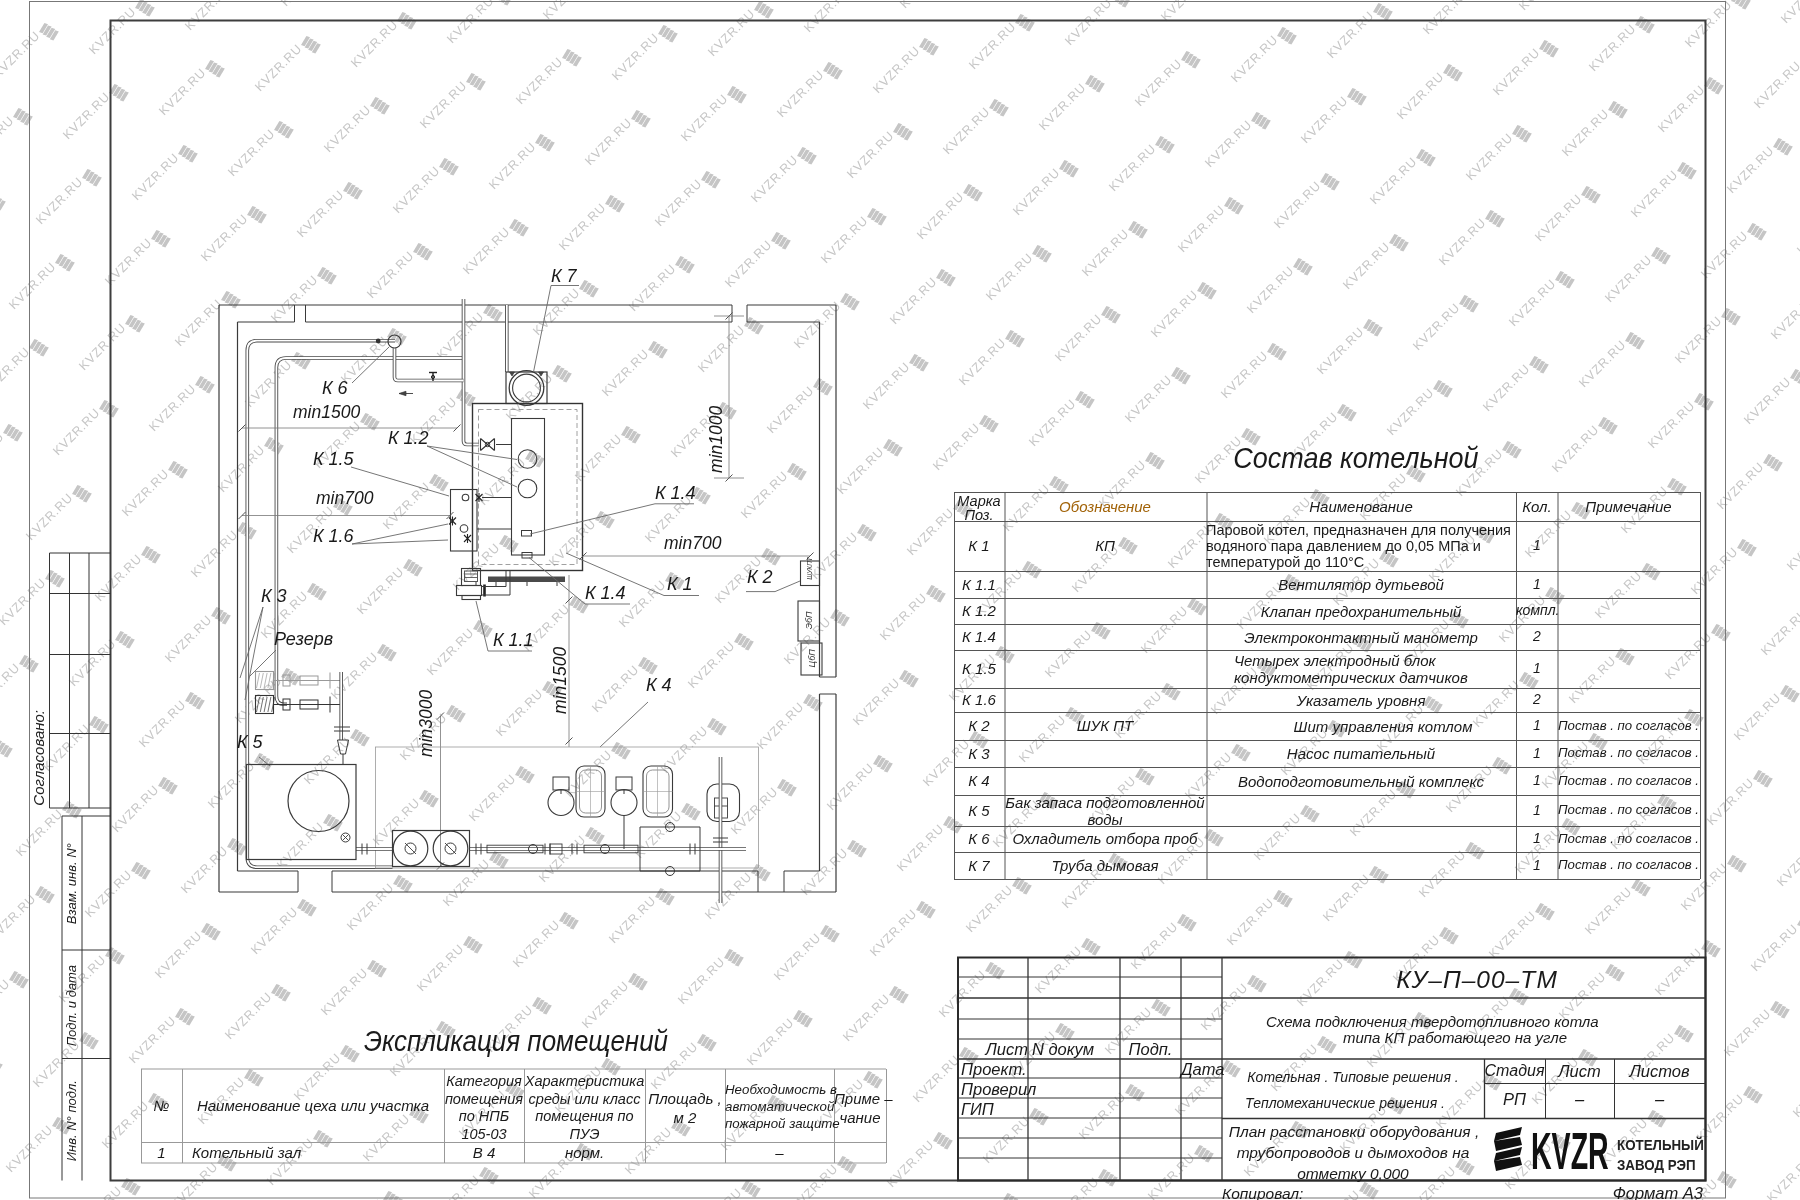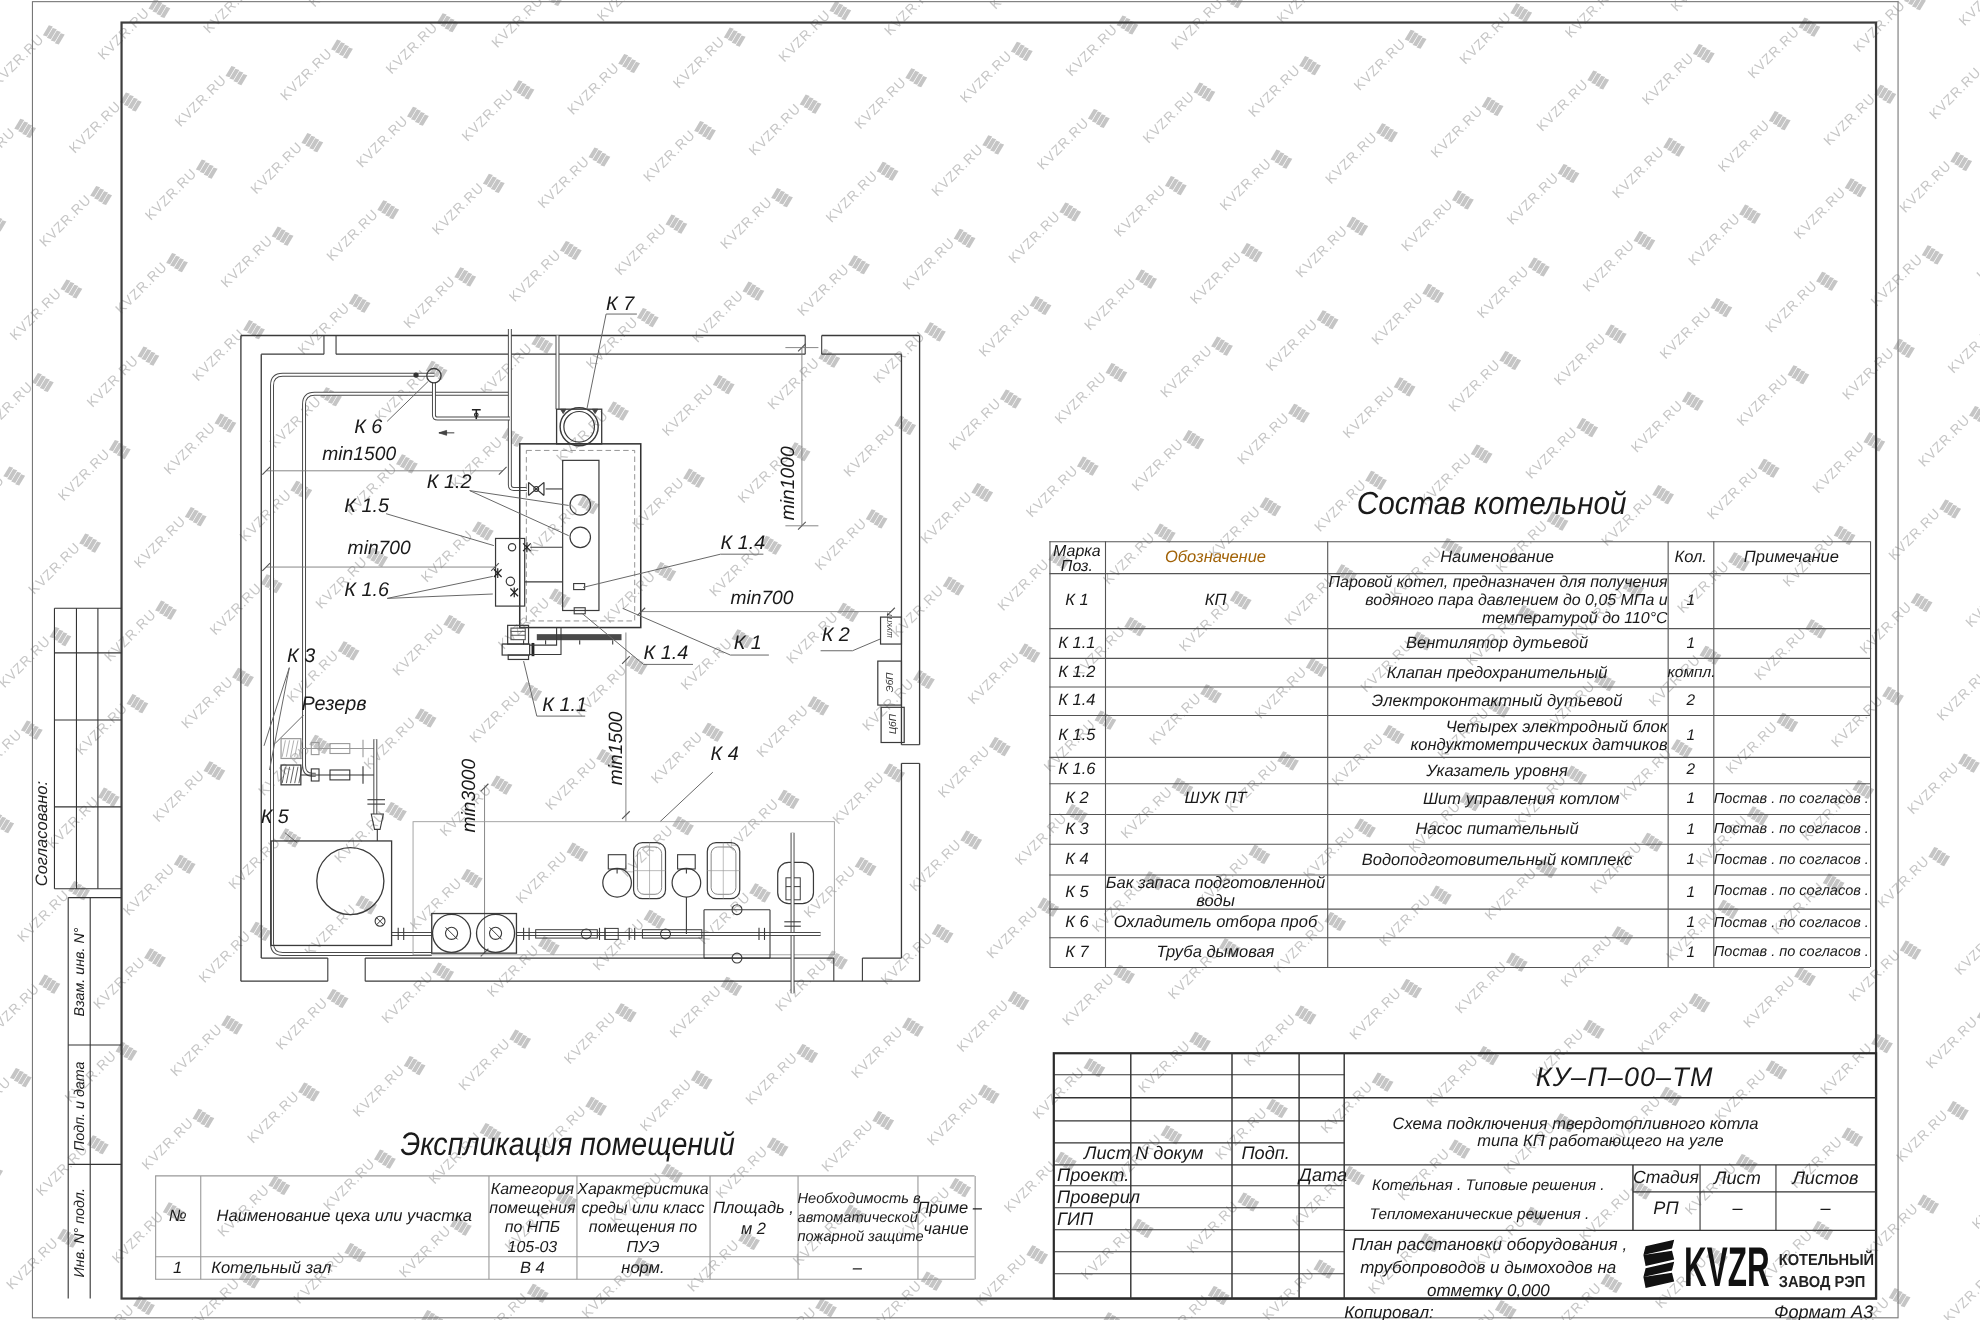--- a/index.html
+++ b/index.html
@@ -647,33 +647,33 @@
 <div class="t" style="position:absolute;left:524px;top:1144px;font-size:15px;color:#1a1a1a;font-style:italic;width:121px;text-align:center;white-space:nowrap;">норм.</div>
 <div class="t" style="position:absolute;left:725px;top:1144px;font-size:15px;color:#1a1a1a;font-style:italic;width:109px;text-align:center;white-space:nowrap;">–</div>
 <div class="t" style="position:absolute;left:1126px;top:441px;font-size:29px;color:#1a1a1a;font-style:italic;width:460px;text-align:center;white-space:nowrap;transform:scale(0.93,1);">Состав котельной</div>
 <div class="t" style="position:absolute;left:954px;top:494px;font-size:14.5px;color:#1a1a1a;font-style:italic;width:50px;text-align:center;line-height:14px;white-space:nowrap;">Марка<br>Поз.</div>
 <div class="t" style="position:absolute;left:1004px;top:498px;font-size:15px;color:#a16207;font-style:italic;width:202px;text-align:center;white-space:nowrap;">Обозначение</div>
 <div class="t" style="position:absolute;left:1206px;top:498px;font-size:15px;color:#1a1a1a;font-style:italic;width:310px;text-align:center;white-space:nowrap;">Наименование</div>
 <div class="t" style="position:absolute;left:1516px;top:498px;font-size:15px;color:#1a1a1a;font-style:italic;width:42px;text-align:center;white-space:nowrap;">Кол.</div>
 <div class="t" style="position:absolute;left:1557px;top:498px;font-size:15px;color:#1a1a1a;font-style:italic;width:143px;text-align:center;white-space:nowrap;">Примечание</div>
 <div class="t" style="position:absolute;left:954px;top:537.0px;font-size:15px;color:#1a1a1a;font-style:italic;width:50px;text-align:center;white-space:nowrap;">К 1</div>
 <div class="t" style="position:absolute;left:1004px;top:537.0px;font-size:15px;color:#1a1a1a;font-style:italic;width:202px;text-align:center;line-height:17px;white-space:nowrap;">КП</div>
-<div class="t" style="position:absolute;left:1206px;top:522.0px;font-size:14.5px;color:#1a1a1a;font-style:italic;width:310px;text-align:right;line-height:16px;white-space:nowrap;">Паровой котел, предназначен для получения<br>водяного пара давлением до 0,05 МПа и<br>температурой до 110°С</div>
+<div class="t" style="position:absolute;left:1206px;top:522.0px;font-size:14.5px;color:#1a1a1a;width:310px;text-align:left;line-height:16px;white-space:nowrap;">Паровой котел, предназначен для получения<br>водяного пара давлением до 0,05 МПа и<br>температурой до 110°С</div>
 <div class="t" style="position:absolute;left:1516px;top:537.0px;font-size:14px;color:#1a1a1a;font-style:italic;width:42px;text-align:center;white-space:nowrap;">1</div>
 <div class="t" style="position:absolute;left:954px;top:575.5px;font-size:15px;color:#1a1a1a;font-style:italic;width:50px;text-align:center;white-space:nowrap;">К 1.1</div>
 <div class="t" style="position:absolute;left:1206px;top:576.0px;font-size:15px;color:#1a1a1a;font-style:italic;width:310px;text-align:center;line-height:17px;white-space:nowrap;">Вентилятор дутьевой</div>
 <div class="t" style="position:absolute;left:1516px;top:575.5px;font-size:14px;color:#1a1a1a;font-style:italic;width:42px;text-align:center;white-space:nowrap;">1</div>
 <div class="t" style="position:absolute;left:954px;top:602.0px;font-size:15px;color:#1a1a1a;font-style:italic;width:50px;text-align:center;white-space:nowrap;">К 1.2</div>
 <div class="t" style="position:absolute;left:1206px;top:602.5px;font-size:15px;color:#1a1a1a;font-style:italic;width:310px;text-align:center;line-height:17px;white-space:nowrap;">Клапан предохранительный</div>
 <div class="t" style="position:absolute;left:1516px;top:602.0px;font-size:14px;color:#1a1a1a;font-style:italic;width:42px;text-align:center;white-space:nowrap;">компл.</div>
 <div class="t" style="position:absolute;left:954px;top:628.0px;font-size:15px;color:#1a1a1a;font-style:italic;width:50px;text-align:center;white-space:nowrap;">К 1.4</div>
-<div class="t" style="position:absolute;left:1206px;top:628.5px;font-size:15px;color:#1a1a1a;font-style:italic;width:310px;text-align:center;line-height:17px;white-space:nowrap;">Электроконтактный дутьевой</div>
+<div class="t" style="position:absolute;left:1206px;top:628.5px;font-size:15px;color:#1a1a1a;font-style:italic;width:310px;text-align:center;line-height:17px;white-space:nowrap;">Электроконтактный манометр</div>
 <div class="t" style="position:absolute;left:1516px;top:628.0px;font-size:14px;color:#1a1a1a;font-style:italic;width:42px;text-align:center;white-space:nowrap;">2</div>
 <div class="t" style="position:absolute;left:954px;top:660.0px;font-size:15px;color:#1a1a1a;font-style:italic;width:50px;text-align:center;white-space:nowrap;">К 1.5</div>
-<div class="t" style="position:absolute;left:1206px;top:652.0px;font-size:15px;color:#1a1a1a;font-style:italic;width:310px;text-align:right;line-height:17px;white-space:nowrap;">Четырех электродный блок<br>кондуктометрических датчиков</div>
+<div class="t" style="position:absolute;left:1206px;top:652.0px;font-size:15px;color:#1a1a1a;font-style:italic;width:310px;text-align:left;line-height:17px;white-space:nowrap;padding-left:28px;">Четырех электродный блок<br>кондуктометрических датчиков</div>
 <div class="t" style="position:absolute;left:1516px;top:660.0px;font-size:14px;color:#1a1a1a;font-style:italic;width:42px;text-align:center;white-space:nowrap;">1</div>
 <div class="t" style="position:absolute;left:954px;top:691.0px;font-size:15px;color:#1a1a1a;font-style:italic;width:50px;text-align:center;white-space:nowrap;">К 1.6</div>
 <div class="t" style="position:absolute;left:1206px;top:691.5px;font-size:15px;color:#1a1a1a;font-style:italic;width:310px;text-align:center;line-height:17px;white-space:nowrap;">Указатель уровня</div>
 <div class="t" style="position:absolute;left:1516px;top:691.0px;font-size:14px;color:#1a1a1a;font-style:italic;width:42px;text-align:center;white-space:nowrap;">2</div>
 <div class="t" style="position:absolute;left:954px;top:717.0px;font-size:15px;color:#1a1a1a;font-style:italic;width:50px;text-align:center;white-space:nowrap;">К 2</div>
 <div class="t" style="position:absolute;left:1004px;top:717.0px;font-size:15px;color:#1a1a1a;font-style:italic;width:202px;text-align:center;line-height:17px;white-space:nowrap;">ШУК ПТ</div>
 <div class="t" style="position:absolute;left:1206px;top:717.5px;font-size:15px;color:#1a1a1a;font-style:italic;width:310px;text-align:center;line-height:17px;white-space:nowrap;padding-left:22px;">Шит управления котлом</div>
 <div class="t" style="position:absolute;left:1516px;top:717.0px;font-size:14px;color:#1a1a1a;font-style:italic;width:42px;text-align:center;white-space:nowrap;">1</div>
 <div class="t" style="position:absolute;left:1557px;top:717.5px;font-size:13.2px;color:#1a1a1a;font-style:italic;width:143px;text-align:center;white-space:nowrap;">Постав . по согласов .</div>
 <div class="t" style="position:absolute;left:954px;top:744.5px;font-size:15px;color:#1a1a1a;font-style:italic;width:50px;text-align:center;white-space:nowrap;">К 3</div>

